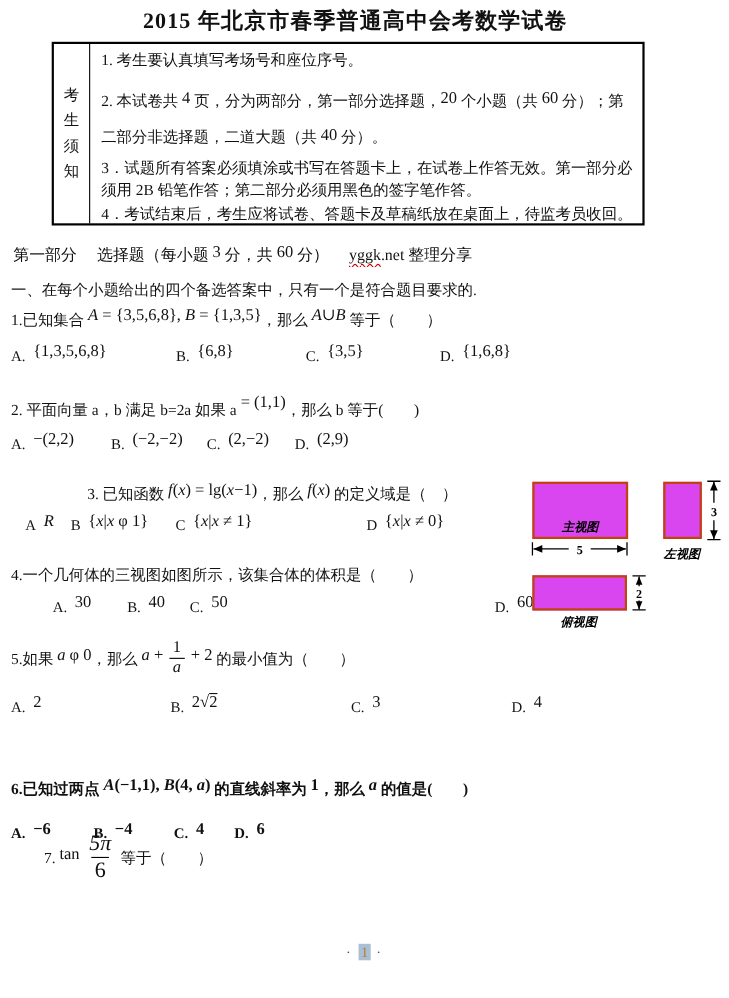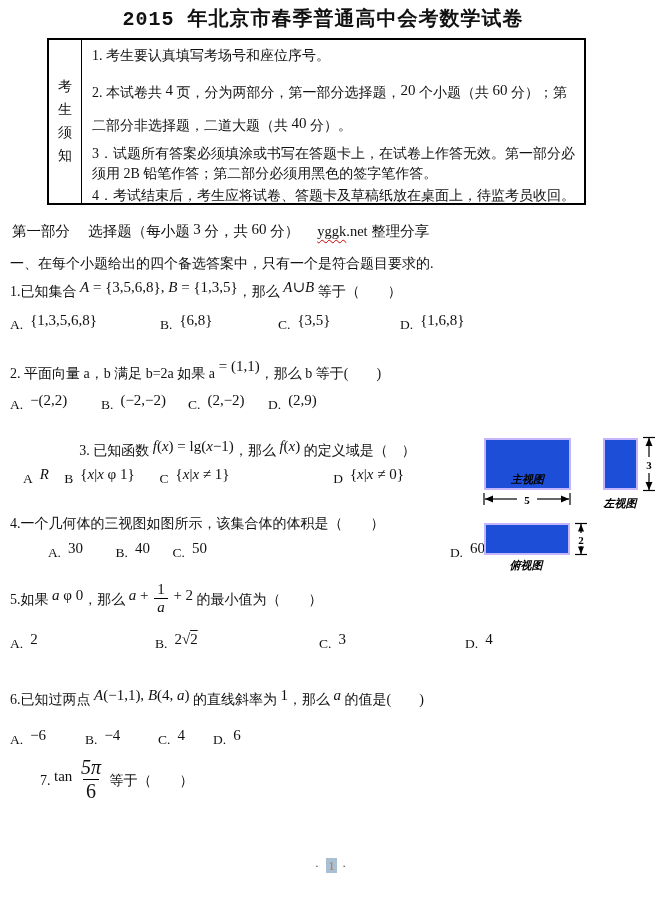--- a/index.html
+++ b/index.html
@@ -4,21 +4,21 @@
 <style>
   * { margin:0; padding:0; box-sizing:border-box; }
   html,body { background:#ffffff; }
   .page {
     position:relative; width:663px; height:907px; background:#fff;
     font-family:"Liberation Serif","DejaVu Serif",serif; color:#111;
     overflow:hidden;
   }
   .title {
     position:absolute; top:5px; left:0; right:17px; text-align:center;
-    font-size:20px; font-weight:bold; letter-spacing:1px;font-family:Liberation Mono, monospace;
+    font-size:20px; font-weight:bold; letter-spacing:1px;
   }
   
   .notice {
     position:absolute; top:38px; left:47px; width:539px; height:167px;
     border:2px solid #000; display:flex;
   }
   .notice-side {
     width:33px; border-right:1px solid #000; display:flex; flex-direction:column;
     align-items:center; justify-content:center; gap:5px; font-size:14px;
   }
@@ -27,21 +27,21 @@
   .notice-item.spread { line-height:33px; margin-bottom:2px; }
   .notice-item:nth-child(3) { margin-bottom:2px; }
   .notice-item:last-child { margin-bottom:0; }
 
   .section-line { position:absolute; top:222px; left:12px; font-size:14.5px; }
   .intro { position:absolute; top:255px; left:10px; font-size:14px; }
 
   
   .q { position:absolute; left:10px; width:475px; }
   .q1 { top:279px; } .q2 { top:361px; } .q3 { top:438px;text-align:center; } .q4 { top:511px; }
-  .q5 { top:583px; } .q6 { top:687px; } .q7 { top:758px;margin-left:30px; }
+  .q5 { top:583px; } .q6 { top:706px;font-weight:bold; } .q7 { top:758px;margin-left:30px; }
   .stem { font-size:14px; line-height:25px; }
   .opts { display:grid; }
   .q1 .opts { margin-top:12px; grid-template-columns:150px 118px 122px 1fr; }
   .q2 .opts { margin-top:10px; grid-template-columns:91px 87px 80px 1fr; }
   .q3 .opts { margin-top:7px;  grid-template-columns:52px 75px 115px 1fr; }
   .q4 .opts { margin-top:8px;  grid-template-columns:73px 67px 57px 1fr;text-align:right; }
   .q5 .opts { margin-top:16px; grid-template-columns:106px 125px 107px 1fr;gap:39px; }
   .q6 .opts { margin-top:19px; grid-template-columns:75px 73px 55px 1fr; }
   .opt { white-space:nowrap; font-size:14px; }
   .opt-label { font-family:"Liberation Serif",serif; font-size:13.5px; margin-right:7px; }
@@ -57,21 +57,21 @@
   .frac{ display:inline-flex; flex-direction:column; align-items:center; vertical-align:middle;
          font-family:"Liberation Serif","DejaVu Serif",serif; font-size:15px; line-height:1.15;
          position:relative; top:-2px; margin:0 2px; }
   .frac .fden { border-top:1px solid #000; padding:0 3px; }
   .frac .fnum { padding:0 3px; }
   .q7 .frac { font-size:20px; }
   .q7 .stem { line-height:44px; }
 
   
   .diagram { position:absolute; left:480px; top:430px; width:183px; height:152px; }
-  .rect { position:absolute; border:2px solid #c4b5fd; background:#1d4ed8; }
+  .rect { position:absolute; border:2px solid #c2410c; background:#d946ef; }
   .rect.front { left:4px;   top:8px;  width:87px; height:52px; }
   .rect.side  { left:123px; top:8px;  width:35px; height:52px; }
   .rect.top   { left:4px;   top:93px; width:86px; height:32px; }
   .dlabel { font-size:11px; font-weight:bold; font-style:italic; text-align:center; color:#000; }
   .rect.front .dlabel { position:absolute; left:0; right:0; bottom:1px; }
   .side-label { position:absolute; left:108px; top:66px; width:64px; }
   .top-label  { position:absolute; left:2px; top:128px; width:88px; }
   .hdim  { position:absolute; left:3px;   top:62px; }
   .vdim3 { position:absolute; left:162px; top:6px; }
   .vdim2 { position:absolute; left:94px;  top:92px; }

